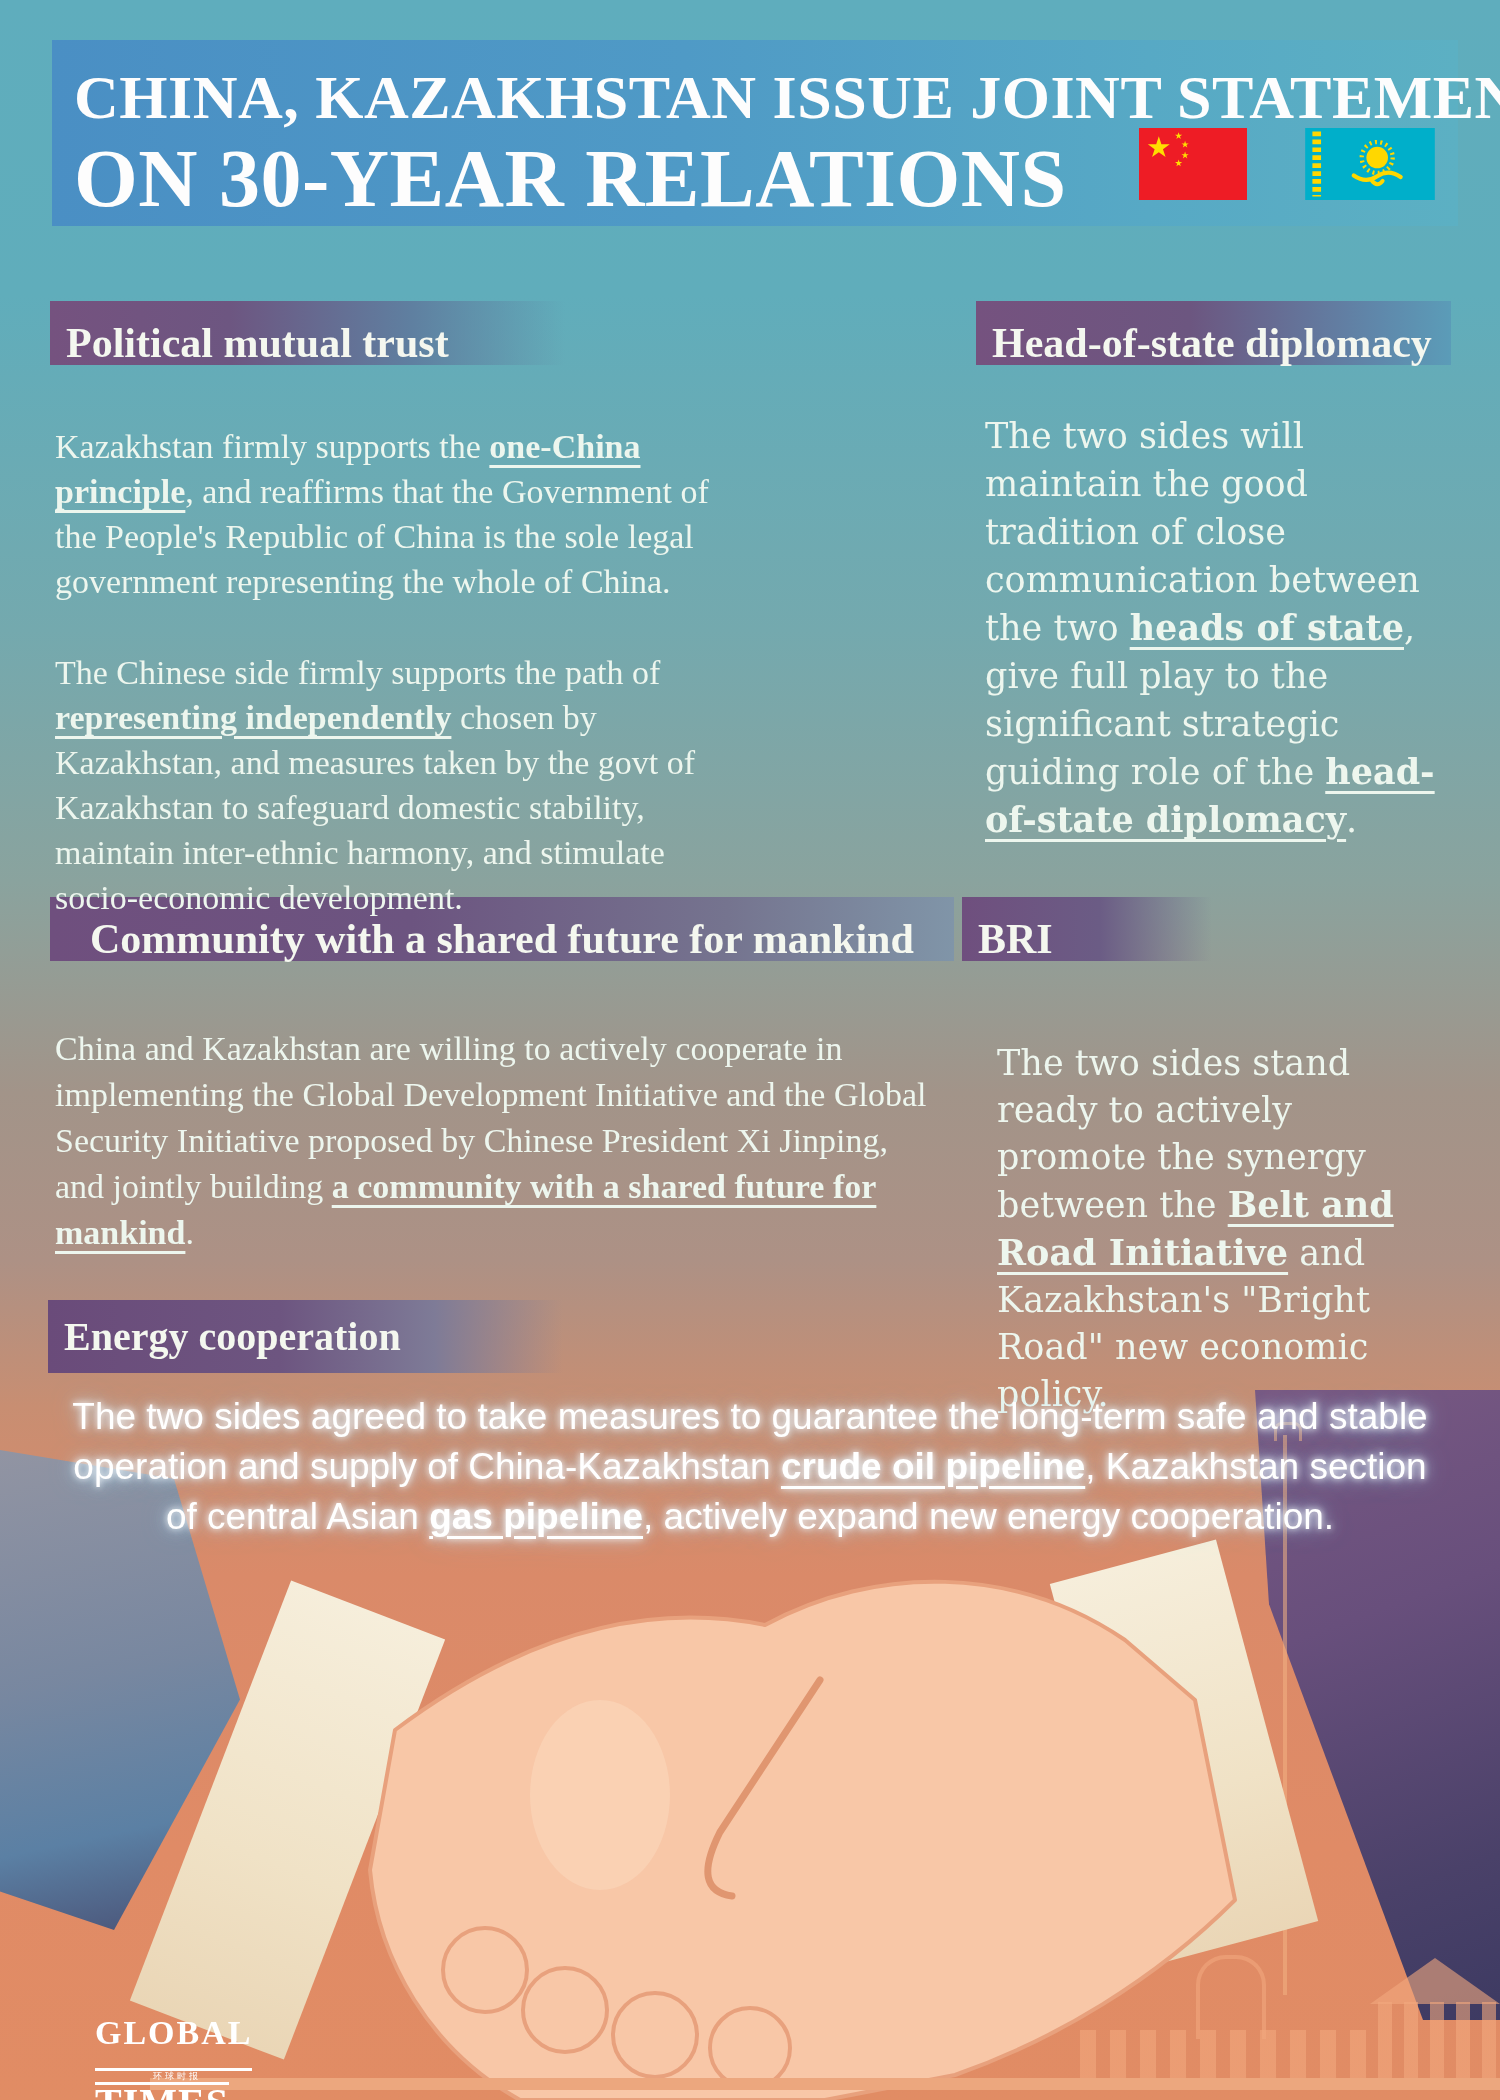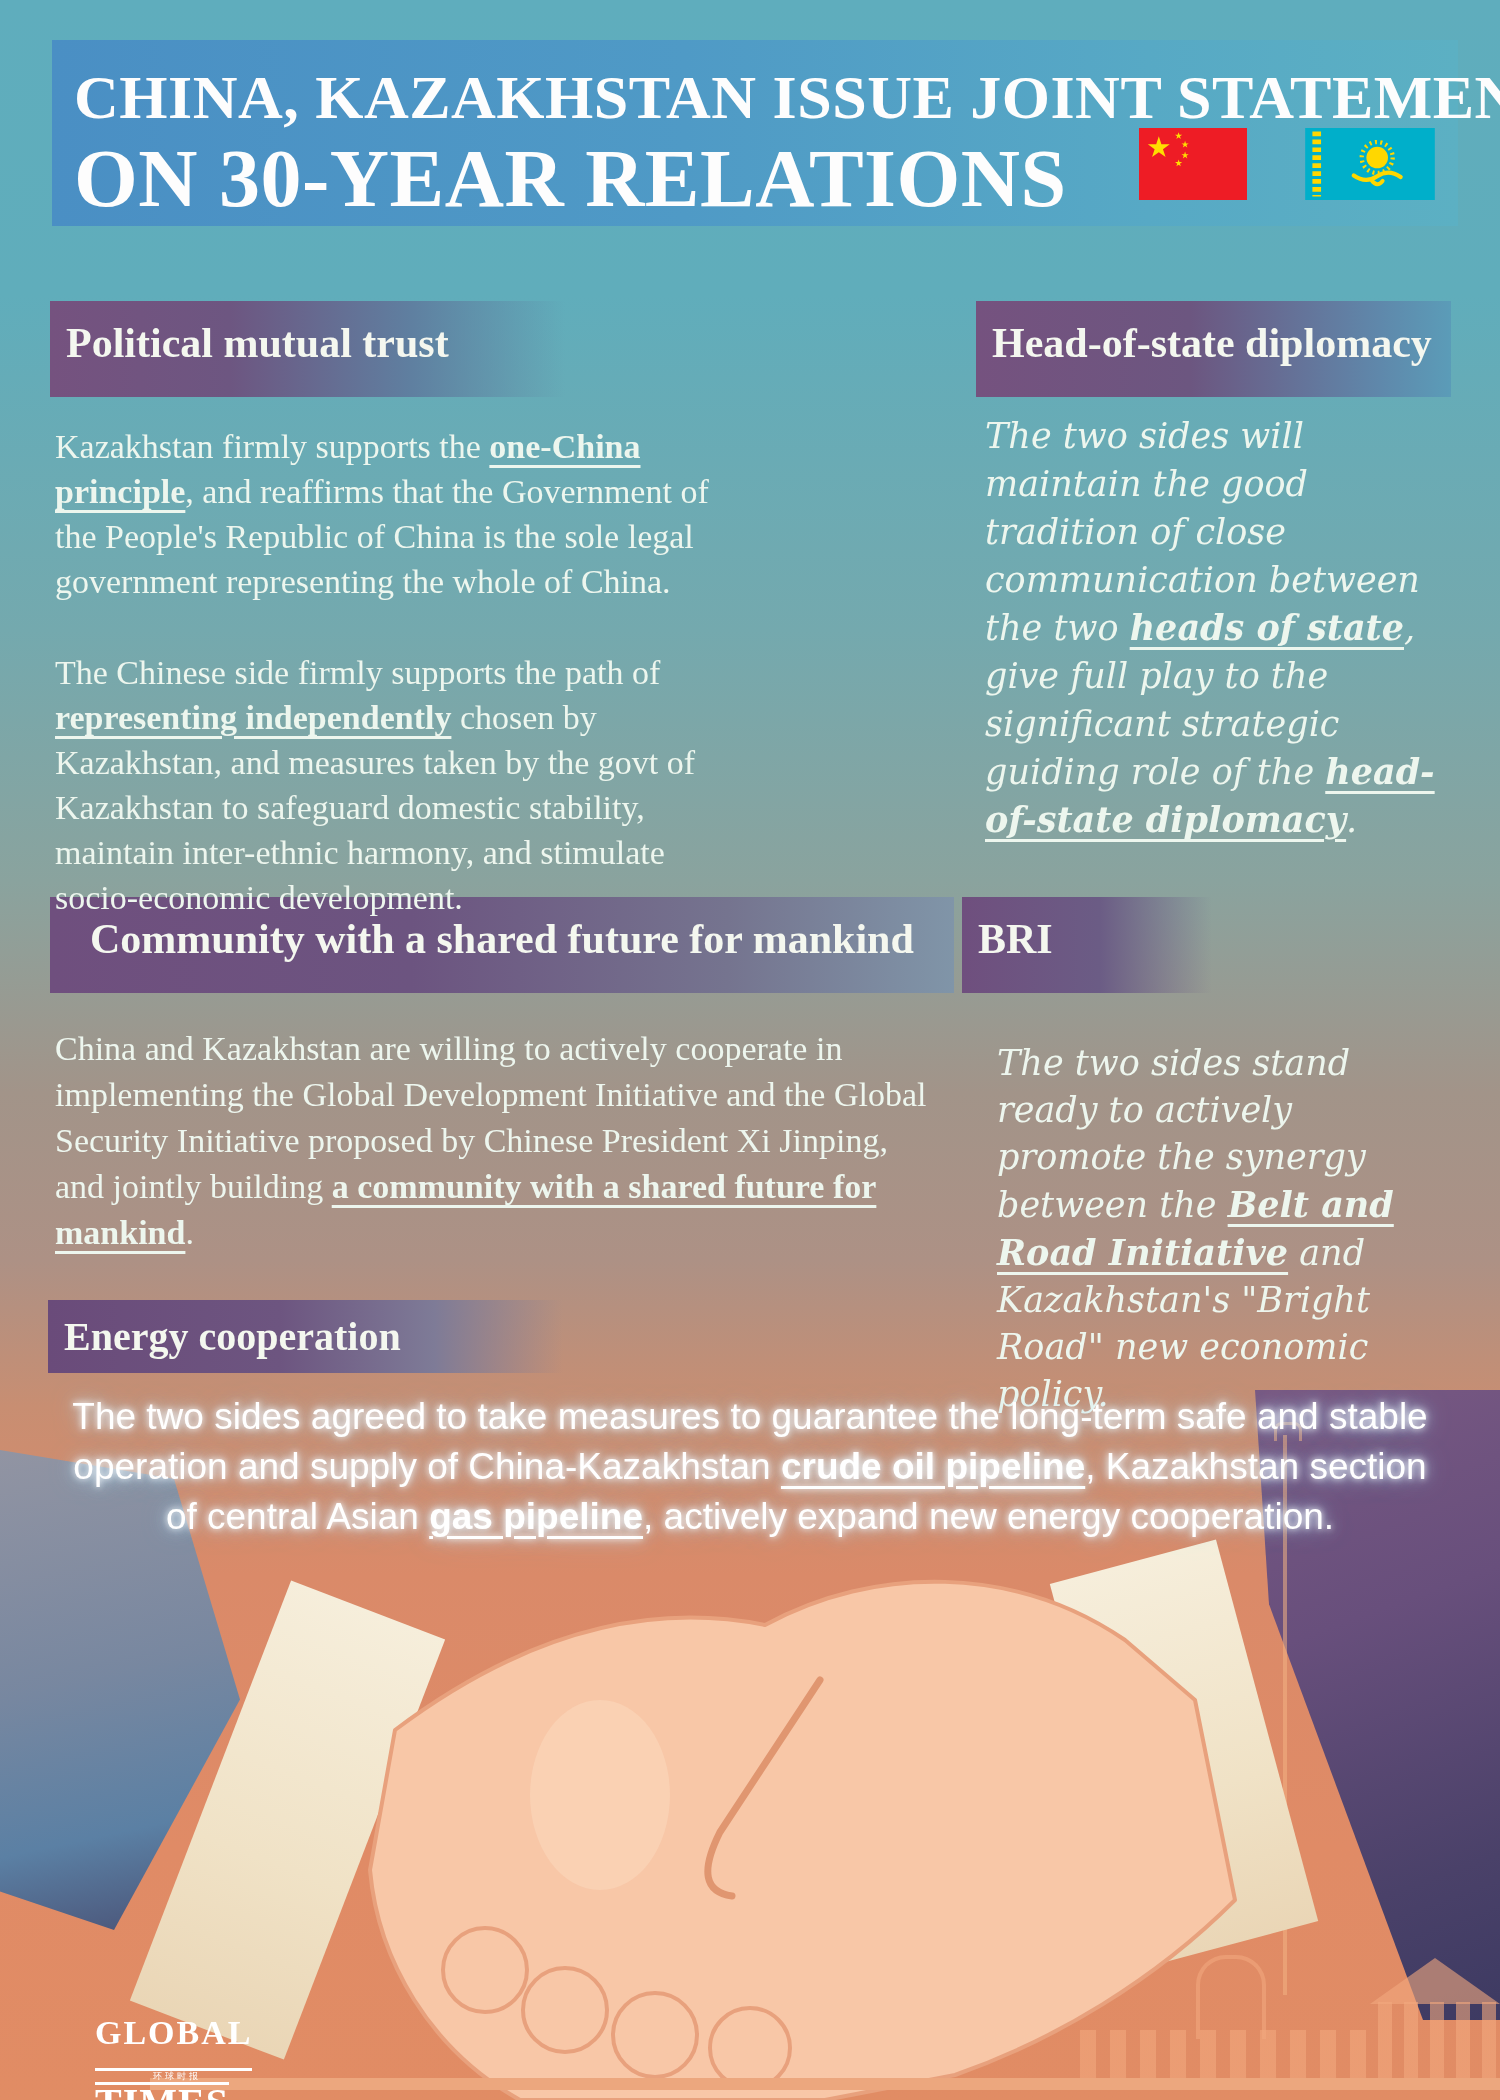--- a/index.html
+++ b/index.html
@@ -16,40 +16,40 @@
     background:linear-gradient(90deg,#4a8fc4 0%,#4f9ac6 45%,#57a9c5 78%,#5cb0c3 100%);}
   .title-line1{position:absolute;left:22px;top:22px;font-size:62px;font-weight:700;
     color:#fdfdfd;letter-spacing:.5px;white-space:nowrap;}
   .title-line2{position:absolute;left:22px;top:92px;font-size:82px;font-weight:700;
     color:#fdfdfd;letter-spacing:.5px;white-space:nowrap;}
   .flag{position:absolute;top:88px;height:72px;}
   .flag-cn{left:1086px;width:110px;}
   .flag-kz{left:1248px;width:140px;}
 
   
-  .bar{position:absolute;height:96px;color:#f4f7ef;
+  .bar{position:absolute;height:64px;color:#f4f7ef;
     font-weight:600;font-size:42px;line-height:84px;}
   .bar .bar-label{padding-left:16px;white-space:nowrap;}
   .bar-political{left:50px;top:301px;width:515px;
     background:linear-gradient(90deg,#75527f 0%,#6d5681 35%,#5f7fa0 70%,rgba(95,173,189,0) 100%);}
   .bar-diplomacy{left:976px;top:301px;width:475px;font-weight:700;
     background:linear-gradient(90deg,#75527f 0%,#6c5680 45%,#5f88ab 85%,#5b9cb8 100%);}
   .bar-community{left:50px;top:897px;width:880px;
     background:linear-gradient(90deg,#6f4f7e 0%,#6c5480 40%,#75748f 75%,#8095a8 100%);padding-left:24px;}
   .bar-bri{left:962px;top:897px;width:250px;font-weight:700;
     background:linear-gradient(90deg,#6f4f7e 0%,#6b5c85 55%,rgba(128,145,160,0) 100%);}
   .bar-energy{left:48px;top:1300px;width:515px;height:73px;line-height:73px;font-size:40px;
     background:linear-gradient(90deg,#6a4b7a 0%,#6d5580 45%,#7e7b97 75%,rgba(160,140,150,0) 100%);}
 
   
   .para{position:absolute;color:#edf6ee;}
   .para .hl, .hl{font-weight:700;text-decoration:underline;
     text-underline-offset:7px;text-decoration-thickness:2.5px;}
   .col-left{font-family:"Liberation Serif",serif;font-size:34px;line-height:45px;width:700px;left:55px;}
-  .col-right{font-family:"DejaVu Serif",serif;font-size:35px;line-height:48px;width:455px;left:985px;font-style:italic;}
+  .col-right{font-family:"DejaVu Serif",serif;font-size:35px;line-height:48px;width:455px;left:985px;}
   .p-political-1{top:424px;}
   .p-political-2{top:650px;}
   .p-diplomacy{top:412px;}
   .p-community{top:1026px;width:880px;line-height:46px;}
   .p-bri{top:1040px;line-height:47px;margin-left:12px;}
   .p-energy{left:60px;top:1392px;width:1380px;text-align:center;
     font-family:"Liberation Sans",sans-serif;font-size:37px;line-height:50px;color:#ffffff;
     text-shadow:0 0 6px rgba(255,255,255,.95),0 0 14px rgba(195,235,255,.85),0 0 24px rgba(170,225,250,.6);}
 
   

